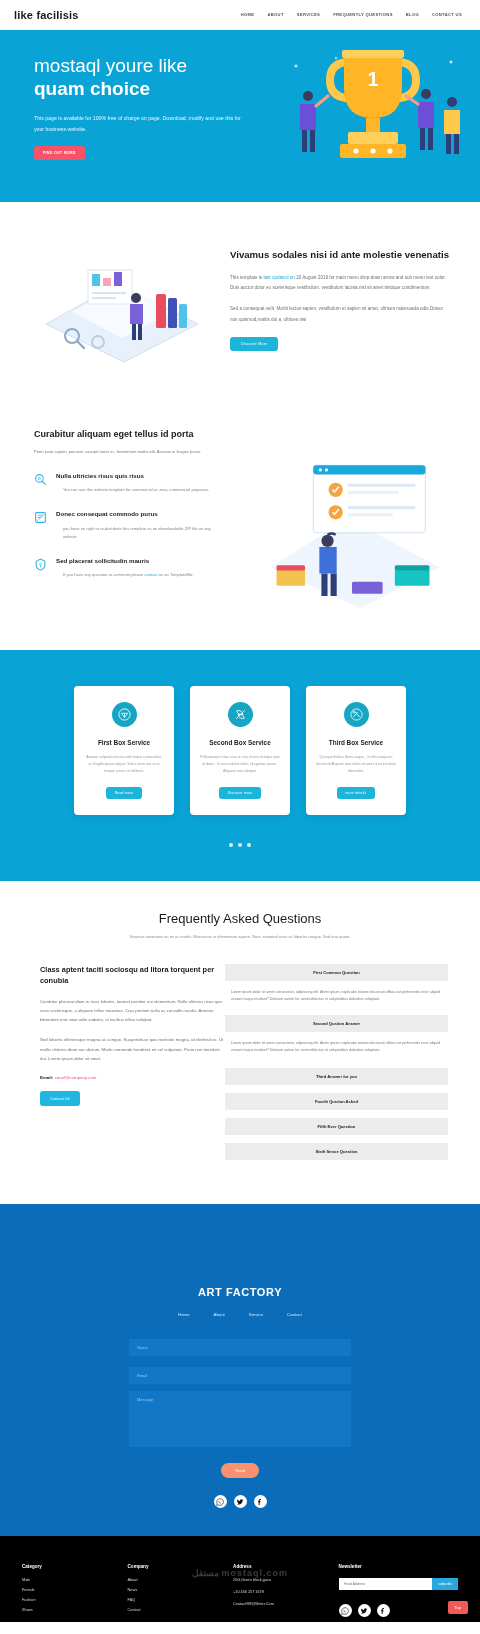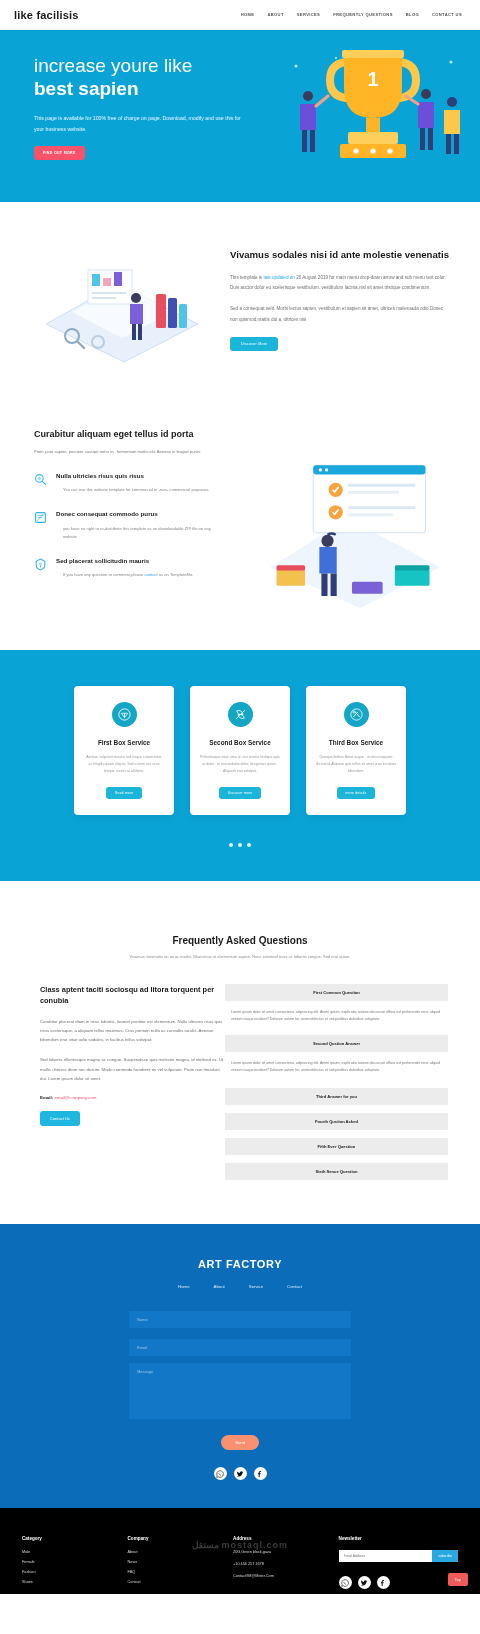--- a/index.html
+++ b/index.html
@@ -72,41 +72,41 @@
     display:flex;align-items:center;justify-content:center;
   }
   .card h3{ font-size:6.4px; font-weight:bold; color:#1c1c1c; }
   .card p{ font-size:3.5px; line-height:1.95; color:#9a9a9a; margin-top:8px; }
   .card .btn-teal{ margin-top:12px; font-size:3.4px; padding:4px 9px;}
   .dots{ display:flex; justify-content:center; gap:5px; margin-top:28px; }
   .dot{ width:4px;height:4px;border-radius:50%;background:#fff;opacity:.85;}
   
   .faq{ padding:30px 0 40px; background:#fff;}
   .faq-head{ text-align:center; }
-  .faq-head h2{ font-size:10px; font-weight:bold; color:#1b1b1b;margin-top:24px; }
+  .faq-head h2{ font-size:13px; font-weight:normal; color:#1b1b1b; }
   .faq-head p{ font-size:4px; line-height:1.9; color:#8d8d8d; margin-top:7px; }
   .faq-body{ display:flex; gap:0; padding:24px 32px 0 40px; }
   .faq-left{ width:185px; flex:none;}
   .faq-left h3{ font-size:7.4px; font-weight:bold; line-height:1.5; color:#1b1b1b;}
   .faq-left p{ font-size:4.3px; line-height:2.1; color:#6f6f6f; margin-top:11px;}
   .email-line{ font-size:4.4px; margin-top:12px; color:#1b1b1b; font-weight:bold;}
   .email-line a{ color:#e8576f; font-weight:normal; text-decoration:none;}
   .btn-contact{
     display:inline-block;margin-top:11px;background:#1fb6e0;color:#fff;font-size:4px;
     padding:5px 10px;border:none;border-radius:3px;cursor:pointer;
   }
   .faq-right{ flex:1; }
   .acc-head{
     background:#ececec; color:#1b1b1b; font-size:4.1px; font-weight:bold;
     text-align:center; padding:6px 4px; cursor:pointer; margin-bottom:4px;
   }
   .acc-body{ font-size:3.6px; line-height:1.95; color:#7a7a7a; padding:4px 6px 8px; margin-bottom:4px;}
   
   .contact{ background:#0b6dba; padding:34px 0 28px; text-align:center;}
-  .contact h2{ color:#fff; font-size:11px; font-weight:bold; letter-spacing:.6px;}
+  .contact h2{ color:#fff; font-size:11px; font-weight:bold; letter-spacing:.6px;margin-top:48px;}
   .contact-nav{ display:flex; justify-content:center; gap:24px; margin-top:14px;}
   .contact-nav a{ color:#dbe9f7; font-size:4.3px; text-decoration:none;}
   .form{ width:222px; margin:18px auto 0; }
   .form input, .form textarea{
     width:100%; background:#1177c6; border:none; outline:none;
     color:#fff; font-size:4px; padding:6px 8px; margin-bottom:7px;
     font-family:"Liberation Sans",sans-serif; border-radius:1px;
   }
   .form input::placeholder,.form textarea::placeholder{ color:#9dc4e6;}
   .form textarea{ height:56px; resize:none;}
@@ -192,22 +192,22 @@
       <path d="M142 60 l-12 -8" stroke="#f2a08a" stroke-width="3.2" stroke-linecap="round"></path>
     </g>
     <g>
       <circle cx="176" cy="58" r="5" fill="#2d3e78"></circle>
       <path d="M168 66 h16 v24 h-16 z" fill="#ffc84a"></path>
       <path d="M170 90 h5 v20 h-5 z M178 90 h5 v20 h-5 z" fill="#2d3e78"></path>
     </g>
   </svg>
   <div class="hero-inner">
     <h1>
-      <span>increase youre like</span>
-      <span class="b">best sapien</span>
+      <span>mostaql youre like</span>
+      <span class="b">quam choice</span>
     </h1>
     <p>This page is available for 100% free of charge on page. Download, modify and use this for your business website.</p>
     <button class="btn-hero">FIND OUT MORE</button>
   </div>
 </div>
 
 <div class="about">
   <svg class="about-art" viewBox="0 0 180 115">
     <path d="M14 74 L86 34 L166 74 L92 112 Z" fill="#e8f1fb"></path>
     <path d="M14 74 L86 34 L166 74 L92 112 Z" fill="none" stroke="#cfe0f3" stroke-width="1"></path>

